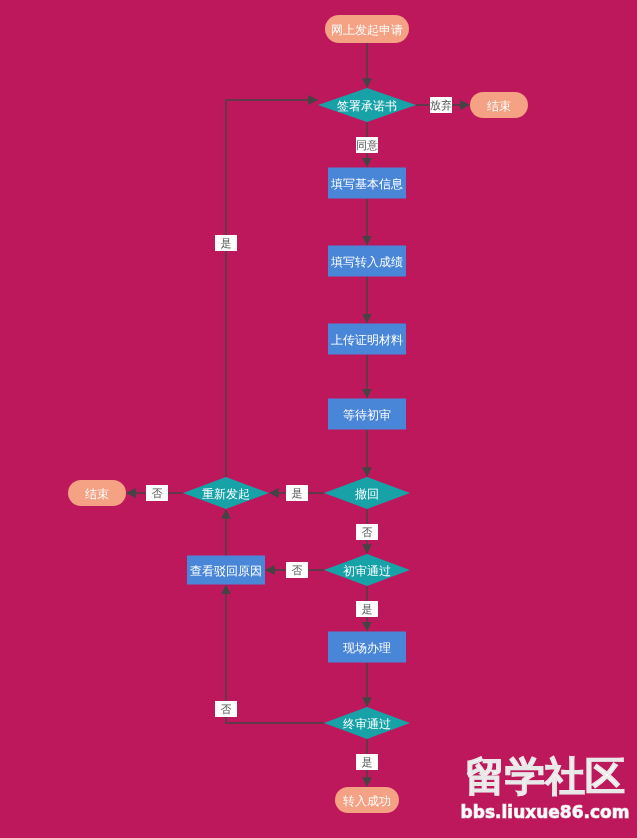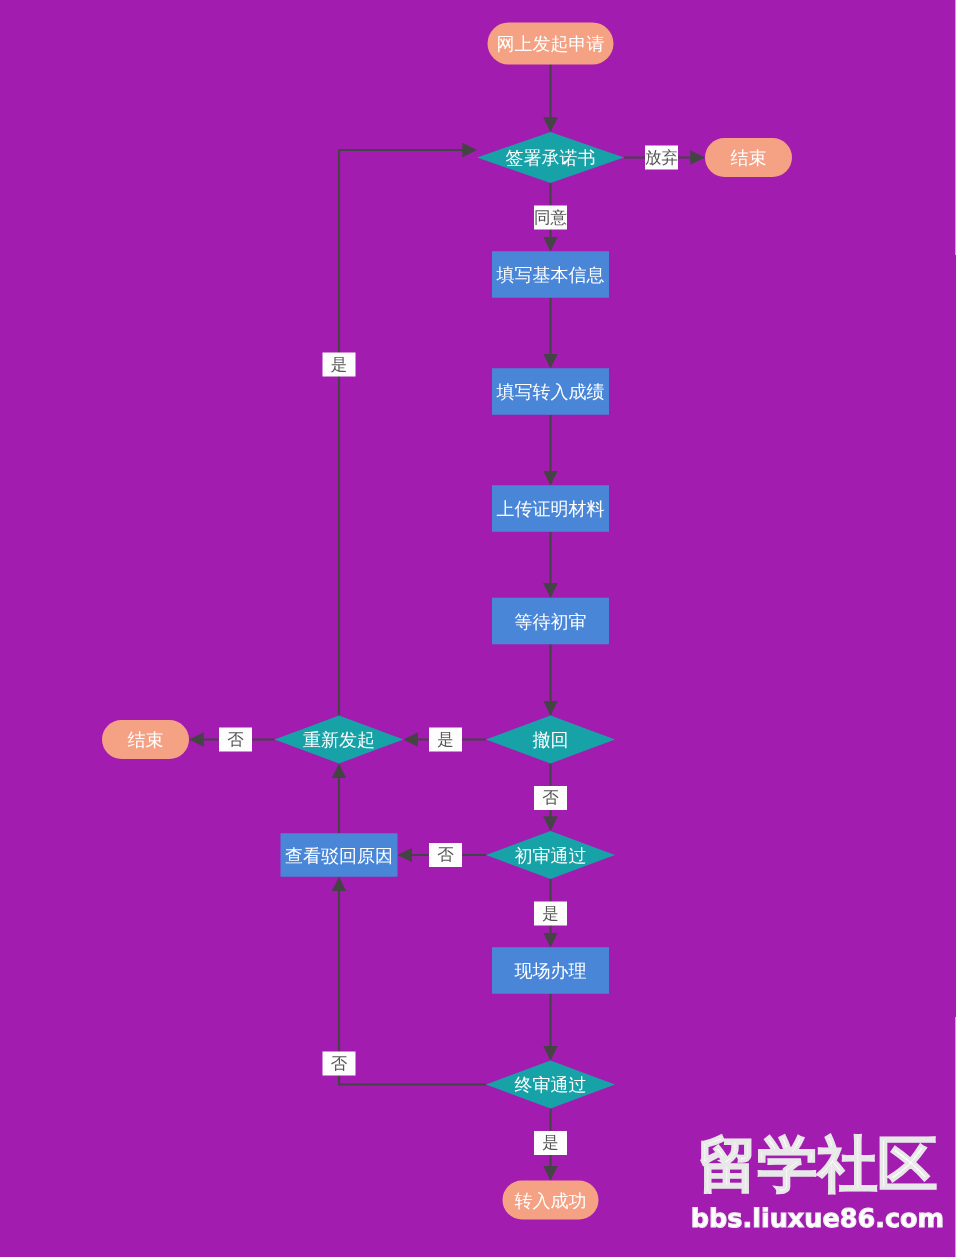--- a/index.html
+++ b/index.html
@@ -1,18 +1,18 @@
 <!DOCTYPE html>
 <html><head>
 <meta charset="utf-8">
 <style>
   html,body{margin:0;padding:0;background:#ffffff;}
   body{width:637px;height:838px;overflow:hidden;
        font-family:"DejaVu Sans","Liberation Sans",sans-serif;}
-  #canvas{position:relative;width:637px;height:838px;background:#a21caf;}
+  #canvas{position:relative;width:637px;height:838px;background:#be185d;}
   svg{position:absolute;left:0;top:0;width:637px;height:838px;}
   .node-text{font-size:12px;fill:#ffffff;text-anchor:middle;dominant-baseline:central;
              font-family:"DejaVu Sans","Liberation Sans",sans-serif;}
   .edge-label{font-size:11px;fill:#555555;text-anchor:middle;dominant-baseline:central;
               font-family:"DejaVu Sans","Liberation Sans",sans-serif;}
   .edge{stroke:#444444;stroke-width:1.4;fill:none;}
   .wm1{font-size:40px;font-weight:bold;fill:#ffffff;stroke:#e8e8e8;stroke-width:1;
        font-family:"DejaVu Sans","Liberation Sans",sans-serif;}
   .wm2{font-size:17px;font-weight:bold;fill:#ffffff;stroke:#ededed;stroke-width:0.7;
        font-family:"DejaVu Sans","Liberation Sans",sans-serif;}

